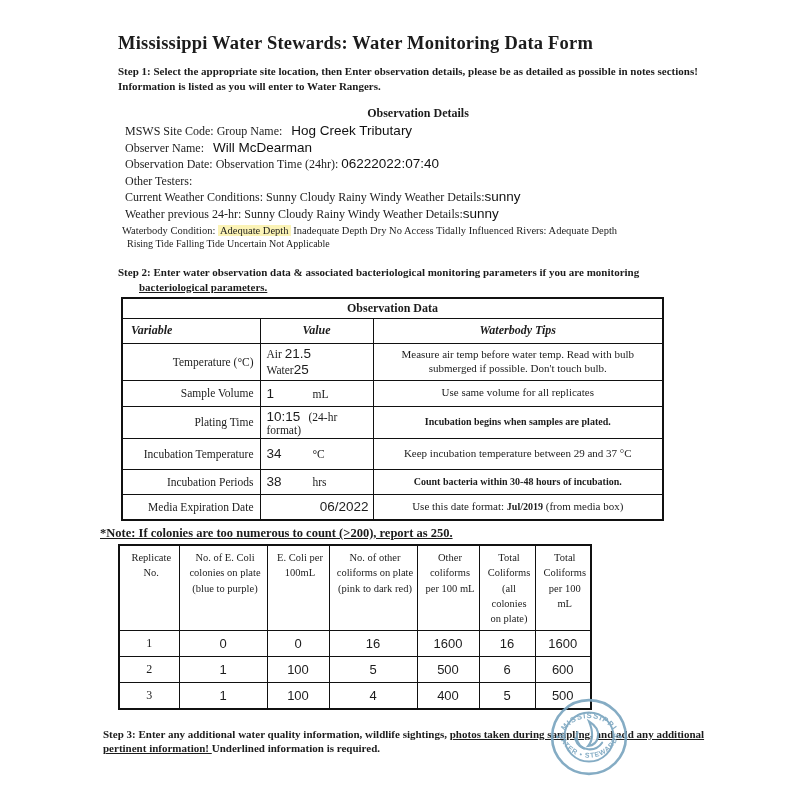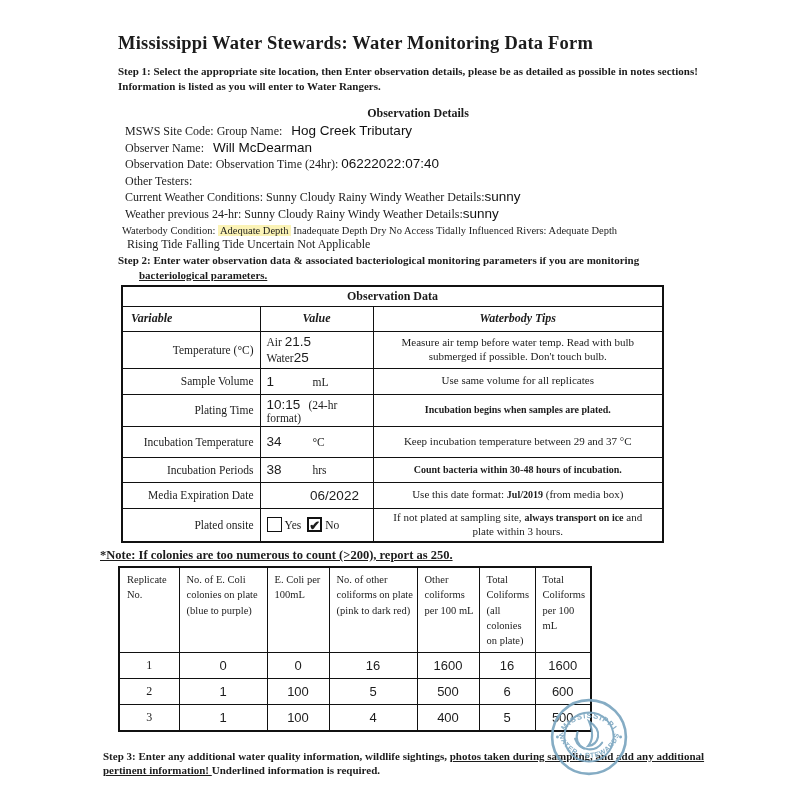--- a/index.html
+++ b/index.html
@@ -17,21 +17,21 @@
   p.step { font-size:11px; font-weight:bold; line-height:1.32; }
   .step1 { width:600px; margin-bottom:13px; }
 
   .obs-heading { width:600px; text-align:center; font-size:12px; font-weight:bold; margin-bottom:2px; }
 
   .detail-line { font-size:12px; line-height:16.5px; padding-left:7px; white-space:nowrap; }
   .detail-line .fill { font-size:13.5px; color:#111; }
   .detail-line .fill.pad { margin-left:6px; }
   .wb-line { font-size:10.5px; line-height:13px; padding-left:4px; margin-top:2px; }
   .hl { background:#fbf3b6; padding:0 2px; }
-  .tide-line { font-size:12px; line-height:14px; padding-left:9px; margin-bottom:2px; }
+  .tide-line { font-size:10px; line-height:14px; padding-left:9px; margin-bottom:14px; }
 
   .step2 { width:610px; margin-bottom:3px; }
   .step2 .u2 { text-decoration:underline;margin-left:21px; }
 
   table { border-collapse:collapse; table-layout:fixed; }
   .obs-table { width:541px; margin-left:3px; border:2px solid #111; }
   .obs-table td, .obs-table th { border:1.5px solid #111; vertical-align:middle; }
   .obs-table .tbl-title { text-align:center; font-size:12px; font-weight:bold; height:20px; }
   .obs-table .col-head { font-style:italic; font-weight:bold; font-size:12px; height:25px; }
   .obs-table .col-head.c1 { padding-left:8px; text-align:left; }
@@ -46,21 +46,21 @@
   .airrow .lab { font-size:11.5px; }
   .cbox { display:inline-block; width:15px; height:15px; border:1.6px solid #111; vertical-align:middle;
           text-align:center; line-height:13px; font-size:13px; font-weight:bold; margin-right:3px; }
   .cbox.heavy { border-width:2px; }
   .cb-label { font-size:11.5px; vertical-align:middle; margin-right:6px; }
 
   .note-line { font-size:12.5px; font-weight:bold; text-decoration:underline; margin:5px 0 3px -18px; }
 
   .rep-table { width:472px; border:2px solid #111; margin-left:0; }
   .rep-table td, .rep-table th { border:1.9px solid #111; }
-  .rep-table th { font-weight:normal; font-size:10.5px; text-align:left; vertical-align:top;
+  .rep-table th { font-weight:normal; font-size:10.5px; text-align:center; vertical-align:top;
                   padding:4px 3px 4px 7px; line-height:1.45; height:62px; }
   .rep-table td { height:26px; text-align:center; font-size:13px; font-family:"Liberation Sans", sans-serif; }
   .rep-table td.repno { font-family:"Liberation Serif", serif; font-size:12px; }
 
   .step3 { width:622px; margin:17px 0 4px -15px; }
   .step3 .u3 { text-decoration:underline; }
 
   .stamp { position:absolute; left:548px; top:696px; width:82px; height:82px; opacity:.92; }
 </style>
 </head>
@@ -139,29 +139,22 @@
     <td class="val"><span class="fill vfill">34</span><span class="unit">°C</span></td>
     <td class="tip"><span>Keep incubation temperature between 29 and 37 °C</span></td>
   </tr>
   <tr style="height:25px;">
     <td class="var">Incubation Periods</td>
     <td class="val"><span class="fill vfill">38</span><span class="unit">hrs</span></td>
     <td class="tip"><b>Count bacteria within 30-48 hours of incubation.</b></td>
   </tr>
   <tr style="height:26px;">
     <td class="var">Media Expiration  Date</td>
-    <td class="val" style="text-align:center;padding-left:40px;"><span class="fill">06/2022</span></td>
+    <td class="val" style="text-align:right;padding-left:40px;"><span class="fill">06/2022</span></td>
     <td class="tip"><span>Use this date format: </span><b>Jul/2019</b><span> (from media box)</span></td>
-  </tr>
-  <tr style="height:34px;">
-    <td class="var">Plated onsite</td>
-    <td class="val">
-      <span class="cbox"></span><span class="cb-label">Yes</span><span class="cbox heavy">✔</span><span class="cb-label">No</span>
-    </td>
-    <td class="tip"><span>If not plated at sampling site, </span><b>always transport on  ice</b><span> and plate within 3 hours.</span></td>
   </tr>
 </tbody>
   </table>
 
 <div class="note-line">*Note: If colonies are too numerous to count (&gt;200), report as 250.</div>
 
 <table class="rep-table">
   <colgroup>
       <col style="width:60px">
       <col style="width:88px">

